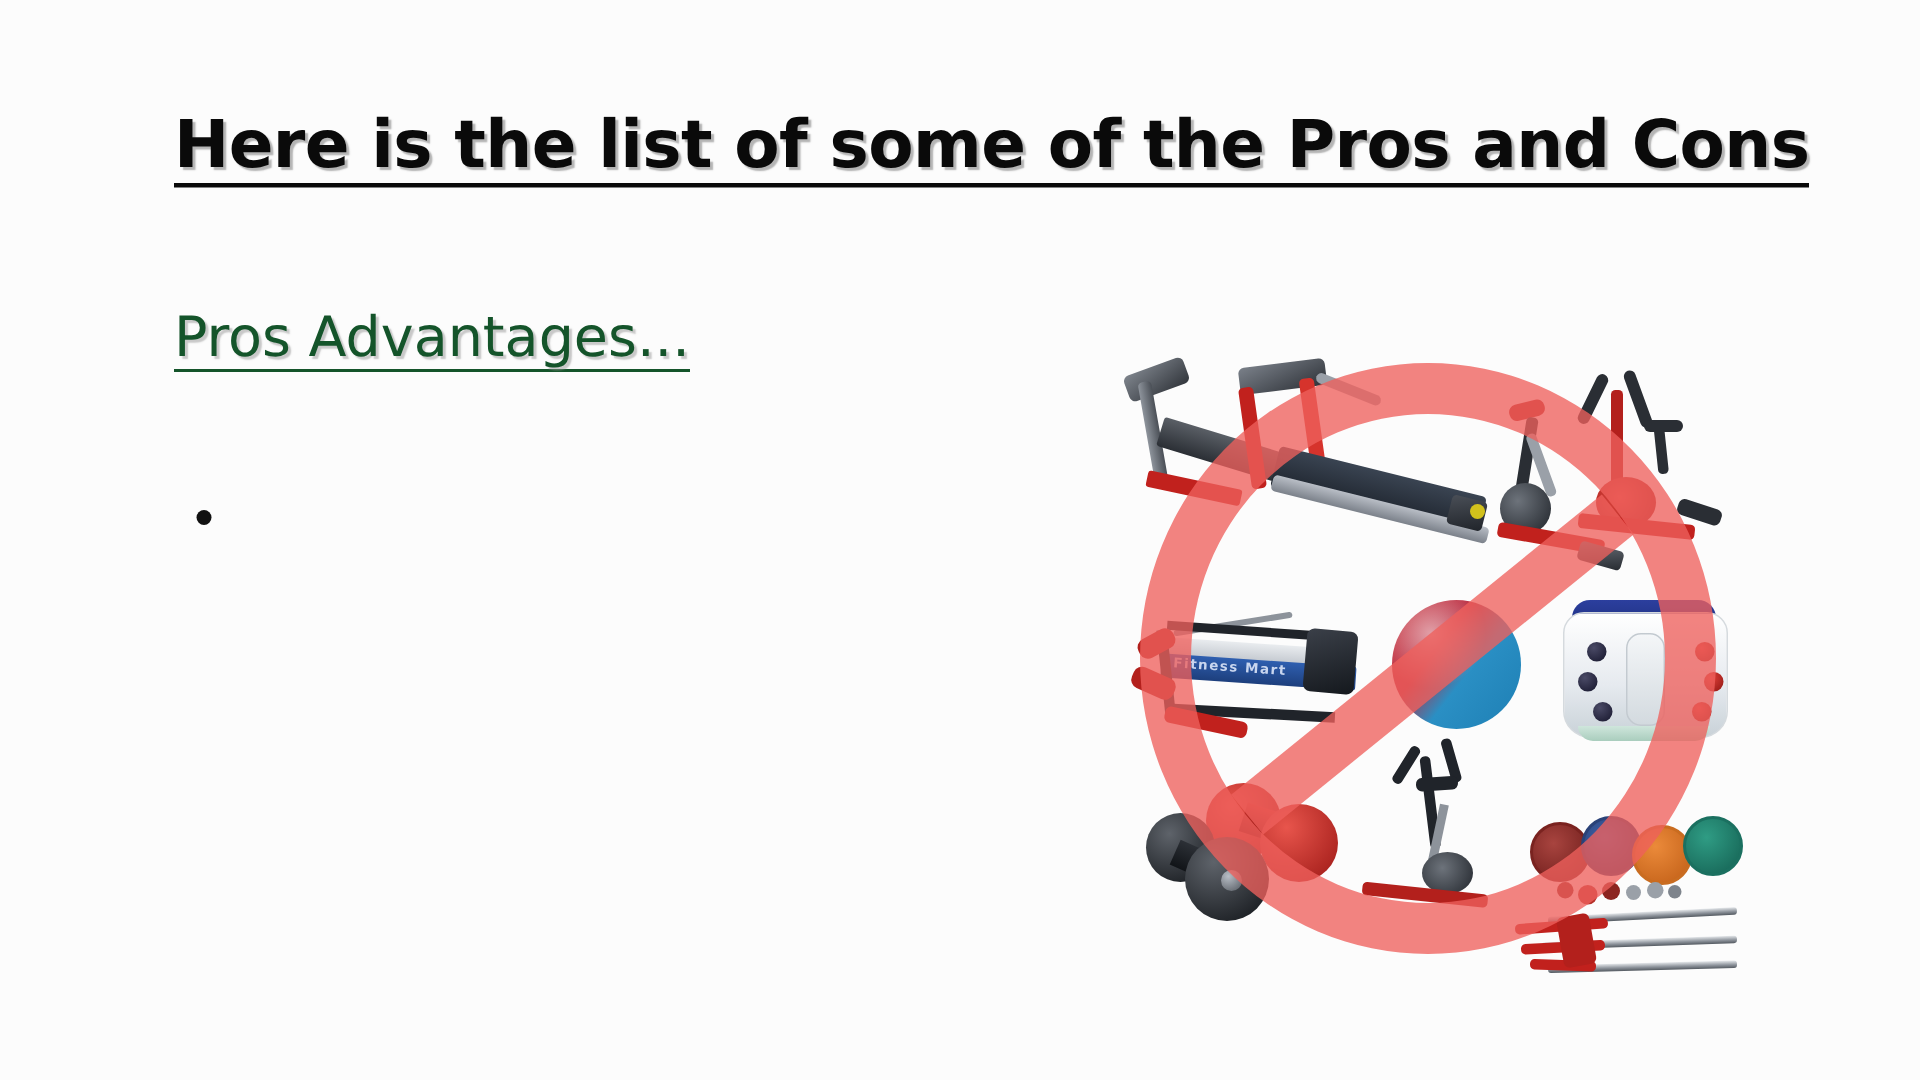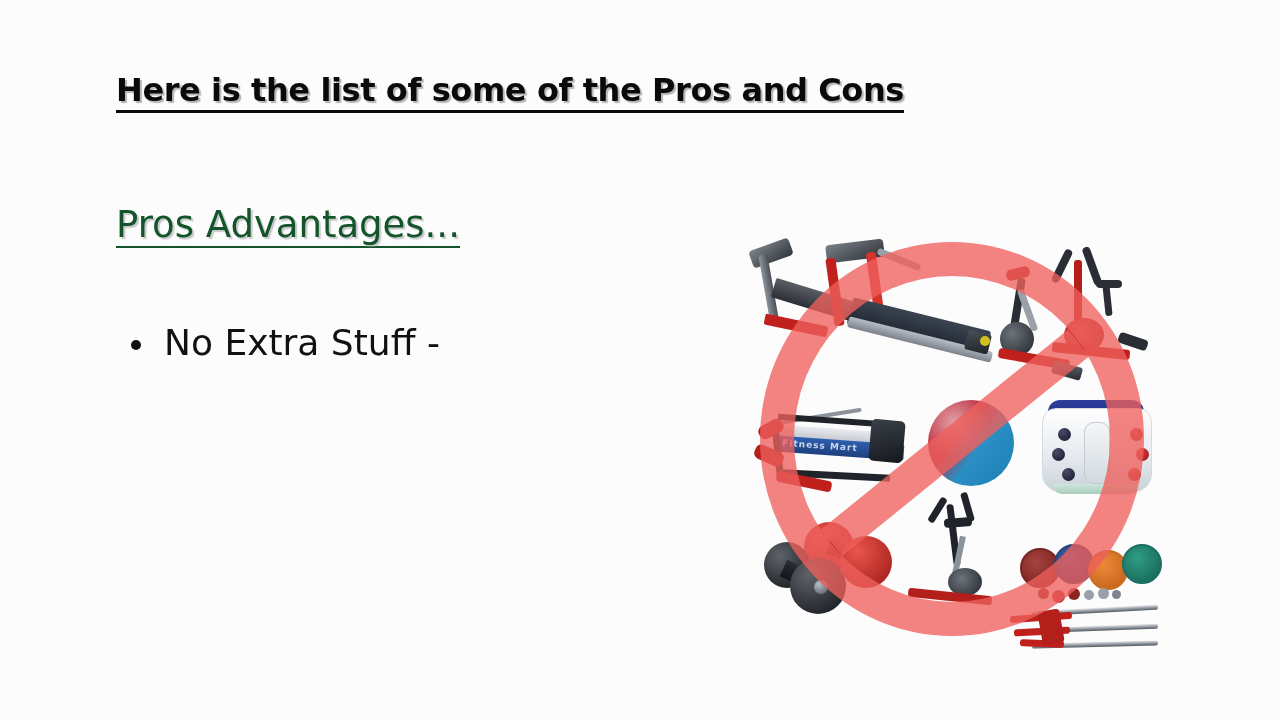--- a/index.html
+++ b/index.html
@@ -14,21 +14,21 @@
     background: #fcfcfc;
     overflow: hidden;
     font-family: "DejaVu Sans", "Liberation Sans", sans-serif;
   }
 
   
   #title {
     position: absolute;
     left: 116px;
     top: 74px;
-    font-size: 32px;
+    font-size: 44px;
     font-weight: bold;
     color: #0a0a0a;
     letter-spacing: -0.4px;
     white-space: nowrap;
     text-shadow: 2px 2px 1px rgba(120,120,120,0.55);
     border-bottom: 3px solid #0a0a0a;
     padding-bottom: 2px;
     line-height: 1.05;
   }
 
@@ -519,21 +519,20 @@
 
 <div id="slide">
 
   <div id="title">Here is the list of some of the Pros and Cons</div>
 
   <div id="subhead">Pros Advantages...</div>
 
   <ul id="bullet-list">
     <li>
       <span class="bullet-dot"></span>
-      <span>No Extra Stuff -</span>
     </li>
   </ul>
 
   <div id="equipment-graphic">
 
     <div class="gear tm1-console"></div>
     <div class="gear tm1-rail"></div>
     <div class="gear tm1-deck"></div>
     <div class="gear tm1-base"></div>
 

